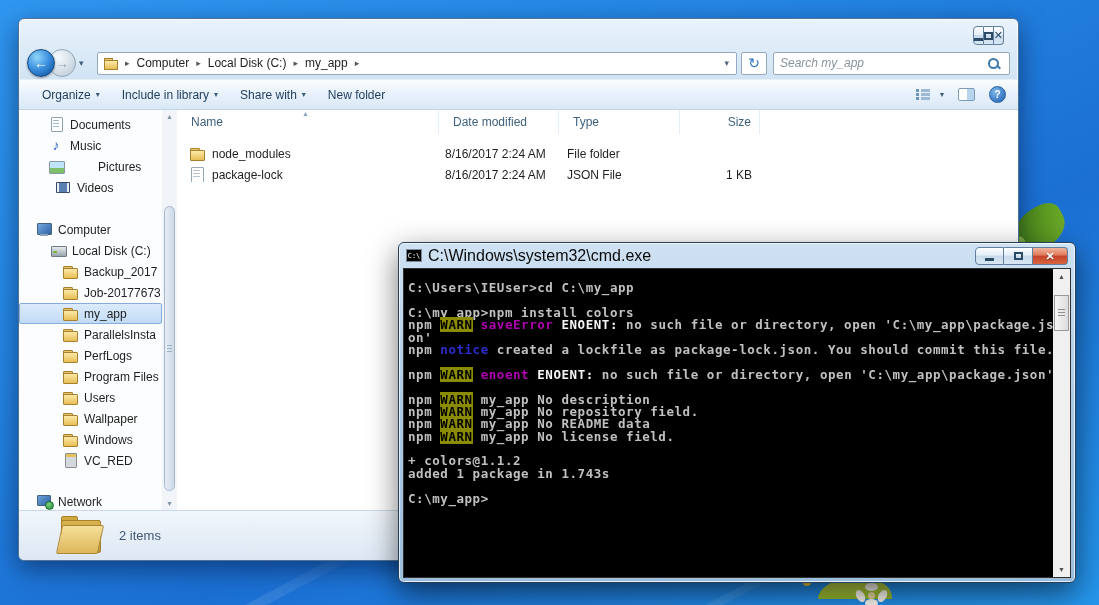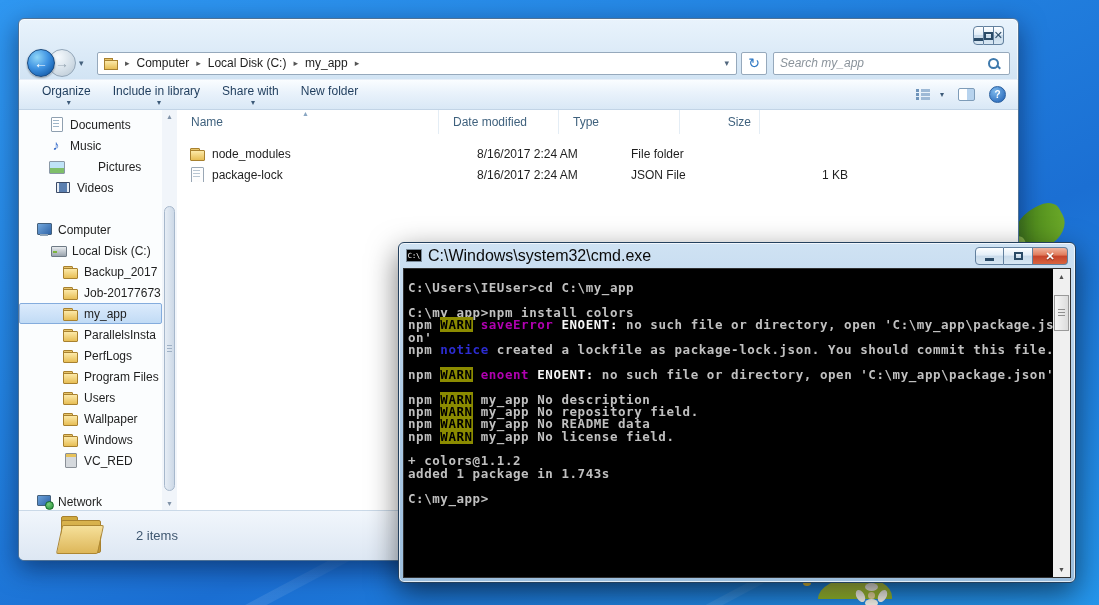--- a/index.html
+++ b/index.html
@@ -65,21 +65,21 @@
     font-family:"Liberation Sans",sans-serif; font-size:12px; font-style:italic; color:#40515e; background:transparent; }
   .search-box input::placeholder { color:#8a939b; font-style:italic; }
   .ico-search { position:absolute; right:8px; top:4px; width:14px; height:14px; }
   .ico-search::before { content:""; position:absolute; left:1px; top:1px; width:7px; height:7px;
     border:2px solid #3e79ac; border-radius:50%; }
   .ico-search::after { content:""; position:absolute; left:9px; top:9px; width:5px; height:2px;
     background:#3e79ac; transform:rotate(45deg); }
 
   .ex-cmdbar { height:31px; background:linear-gradient(180deg,#fafdff 0%,#e9f2fb 45%,#d9e8f6 100%);
     border-top:1px solid #e6eef8; border-bottom:1px solid #c2d4e6; display:flex; align-items:center; padding:0 12px; }
-  .cb-item { display:flex; align-items:center; color:#1e3c5c; padding:0 11px; height:22px; border-radius:3px; cursor:default;flex-direction:column; }
+  .cb-item { display:flex; align-items:center; color:#1e3c5c; padding:0 11px; height:22px; border-radius:3px; cursor:default; }
   .cb-caret { font-size:8px; margin-left:5px; color:#3c5a78; }
   .cb-right { margin-left:auto; display:flex; align-items:center; gap:14px; }
   .views-btn { display:flex; align-items:center; gap:5px; }
   .ico-views { width:14px; height:11px; background:
       linear-gradient(#6f94ba,#6f94ba) 0 0/3px 3px,
       linear-gradient(#6f94ba,#6f94ba) 0 4px/3px 3px,
       linear-gradient(#6f94ba,#6f94ba) 0 8px/3px 3px,
       linear-gradient(#9db9d6,#9db9d6) 5px 0/9px 3px,
       linear-gradient(#9db9d6,#9db9d6) 5px 4px/9px 3px,
       linear-gradient(#9db9d6,#9db9d6) 5px 8px/9px 3px; background-repeat:no-repeat; }
@@ -106,37 +106,37 @@
     background:repeating-linear-gradient(180deg,#9fb1c5 0 1px,transparent 1px 3px); }
 
   
   .filepane { position:absolute; left:158px; top:0; right:0; bottom:0; }
   .fp-header { height:24px; display:flex; position:relative; color:#3f617d; align-items:center; }
   .fp-header .hc { height:100%; display:flex; align-items:center; border-right:1px solid #e4edf5; padding-left:14px; cursor:default; }
   .hc-name { width:262px; } .hc-date { width:120px; padding-left:6px; } .hc-type { width:121px; padding-left:8px; }
   .hc-size { width:80px; justify-content:flex-end; padding-right:8px; }
   .sort-glyph { position:absolute; left:125px; top:0; font-size:7px; color:#89a6c2; }
   .fp-rows { margin-top:9px; }
-  .file-row { height:21px; display:flex; align-items:center; color:#1f1f1f; cursor:default;gap:32px; }
+  .file-row { height:21px; display:flex; align-items:center; color:#1f1f1f; cursor:default; }
   .fc-name { width:262px; display:flex; align-items:center; padding-left:12px; overflow:hidden; }
   .fc-name .lbl { margin-left:7px; }
   .fc-date { width:120px; padding-left:6px; } .fc-type { width:121px; padding-left:8px; }
   .fc-size { width:80px; text-align:right; padding-right:8px; }
 
   
   .details { height:50px; background:linear-gradient(180deg,#f1f6fc,#dde7f3); border-top:1px solid #cad9e8;
     display:flex; align-items:center; border-radius:0 0 5px 5px; }
   .big-folder { position:relative; width:46px; height:40px; margin-left:40px; flex:none; }
   .big-folder .back { position:absolute; left:2px; top:4px; width:40px; height:33px; border-radius:2px;
     background:linear-gradient(180deg,#d9b34e,#c49a37); border:1px solid #a8812f; }
   .big-folder .tab { position:absolute; left:2px; top:0; width:17px; height:7px; border-radius:2px 2px 0 0;
     background:#cfa93f; border:1px solid #a8812f; }
   .big-folder .front { position:absolute; left:0px; top:9px; width:42px; height:29px; border-radius:2px;
     background:linear-gradient(180deg,#f6e09a,#ddb75a); border:1px solid #ad8733; transform:skewX(-12deg); }
-  .item-count { margin-left:31px; color:#3f5770; font-size:13px; }
+  .item-count { margin-left:14px; color:#3f5770; font-size:13px; }
 
   
   .ico { position:relative; width:16px; height:15px; flex:none; display:inline-block; }
   .ico-folder::before { content:""; position:absolute; left:1px; top:2px; width:8px; height:5px;
     background:#e8c56a; border:1px solid #a8812f; border-radius:1px 1px 0 0; }
   .ico-folder::after { content:""; position:absolute; left:1px; top:4px; width:13px; height:9px;
     background:linear-gradient(180deg,#fce9a8,#e7be55); border:1px solid #a8812f; border-radius:1px; }
   .ico-mini-folder { width:14px; height:12px; }
   .ico-mini-folder::before { content:""; position:absolute; left:0; top:1px; width:7px; height:4px;
     background:#e8c56a; border:1px solid #a8812f; }

